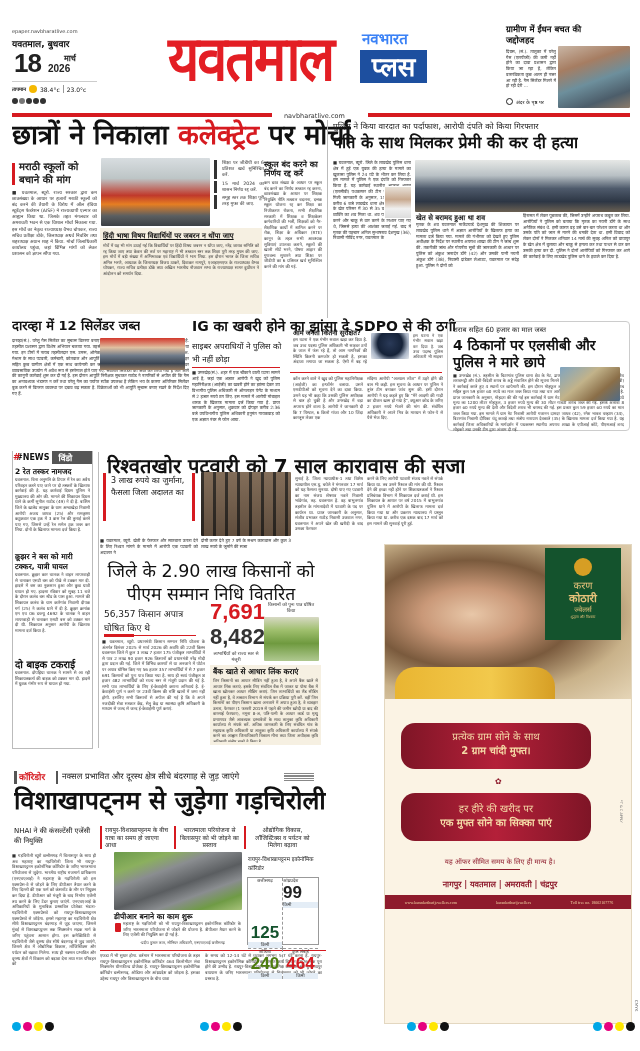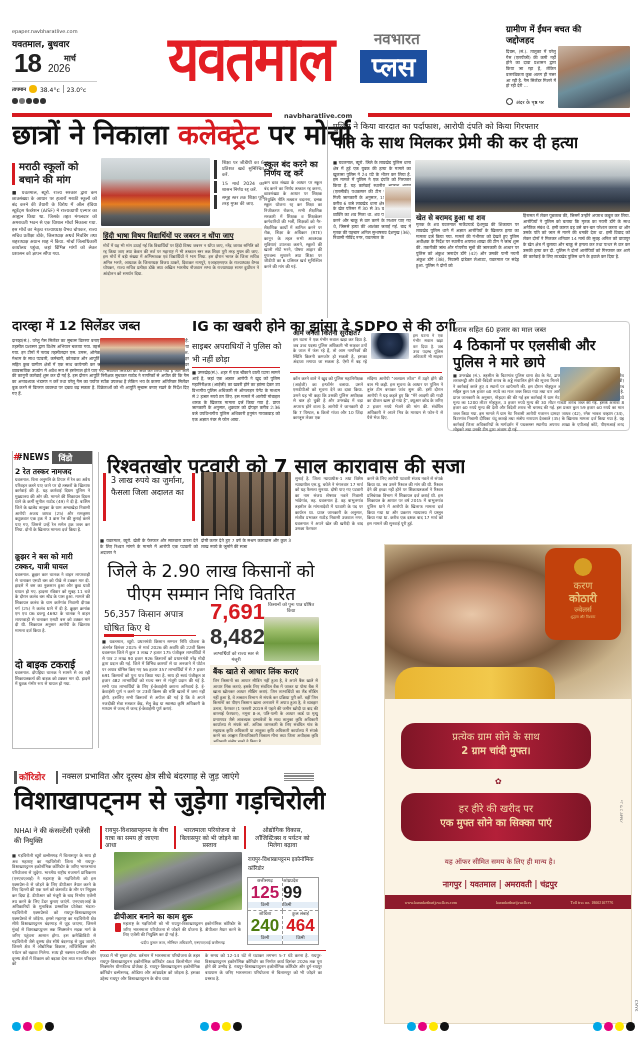--- a/index.html
+++ b/index.html
@@ -16,56 +16,56 @@
   .cmyk span{width:9px;height:9px;border-radius:50%;display:inline-block}
 </style>
 </head>
 <body>
 
 <div class="abs" style="left:0;top:0;width:640px;height:112px;">
   <div class="abs" style="left:12px;top:28px;font-size:5px;color:#444;">epaper.navbharatlive.com</div>
   <div class="abs" style="left:12px;top:37px;font-size:9px;font-weight:bold;color:#111;">यवतमाल, बुधवार</div>
   <div class="abs" style="left:14px;top:48px;font-size:26px;font-weight:bold;color:#222;letter-spacing:-1px;font-family:'Liberation Sans',sans-serif;">18</div>
   <div class="abs" style="left:64px;top:52px;font-size:8px;font-weight:bold;color:#222;">मार्च</div>
-  <div class="abs" style="left:48px;top:63px;font-size:10px;font-weight:normal;color:#222;font-family:'Liberation Sans',sans-serif;">2026</div>
+  <div class="abs" style="left:48px;top:63px;font-size:10px;font-weight:bold;color:#222;font-family:'Liberation Sans',sans-serif;">2026</div>
   <div class="abs" style="left:12px;top:81px;width:85px;height:1px;background:#ccc;"></div>
   <div class="abs" style="left:12px;top:85px;display:flex;align-items:center;gap:3px;font-size:5px;">
     <span style="font-weight:bold;">तापमान</span>
     <span style="width:8px;height:8px;border-radius:50%;background:#f5b800;display:inline-block;"></span>
     <span style="font-size:6px;">38.4°c</span>
     <span style="width:1px;height:8px;background:#999;display:inline-block;"></span>
     <span style="font-size:6px;">23.0°c</span>
   </div>
   <div class="abs" style="left:12px;top:98px;display:flex;gap:1px;">
     <span style="width:6px;height:6px;border-radius:50%;background:#333;display:inline-block;"></span>
     <span style="width:6px;height:6px;border-radius:50%;background:#777;display:inline-block;"></span>
     <span style="width:6px;height:6px;border-radius:50%;background:#333;display:inline-block;"></span>
     <span style="width:6px;height:6px;border-radius:50%;background:#333;display:inline-block;"></span>
     <span style="width:6px;height:6px;border-radius:50%;background:#333;display:inline-block;"></span>
   </div>
 
   <div class="abs" style="left:168px;top:18px;font-size:54px;font-weight:bold;color:#e31e24;letter-spacing:-2px;line-height:72px;font-family:'DejaVu Sans',sans-serif;transform:scaleY(1.15);transform-origin:top left;">यवतमाल</div>
-  <div class="abs" style="left:362px;top:28px;font-size:15px;font-weight:bold;color:#737373;margin-left:12px;">नवभारत</div>
+  <div class="abs" style="left:362px;top:28px;font-size:15px;font-weight:bold;color:#3b82f6;">नवभारत</div>
   <div class="abs" style="left:360px;top:50px;width:67px;height:33px;background:#1d4f9f;display:flex;align-items:center;justify-content:center;">
     <span style="color:#fff;font-size:26px;font-weight:bold;line-height:30px;">प्लस</span>
   </div>
 
   <div class="abs" style="left:506px;top:24px;width:128px;height:84px;">
     <div style="font-size:8.5px;font-weight:bold;line-height:11px;width:90px;">ग्रामीण में ईंधन बचत की जद्दोजहद</div>
     <div class="txt" style="position:absolute;left:0;top:25px;width:50px;height:46px;font-size:4.3px;line-height:5.7px;">दिग्रस, (सं.). तालुका में घरेलू गैस (एलपीजी) की कमी नहीं होने का दावा प्रशासन द्वारा किया जा रहा है, लेकिन वास्तविकता कुछ अलग ही नजर आ रही है. गैस सिलेंडर मिलने में हो रही देरी ...</div>
     <div class="photo" style="position:absolute;left:52px;top:22px;width:72px;height:62px;background:linear-gradient(160deg,#c9b6a5 0%,#a67d62 30%,#6d8f9c 55%,#4c5d6a 80%,#8b7b6a 100%);"></div>
     <div style="position:absolute;left:0;top:74px;display:flex;align-items:center;gap:3px;font-size:5px;">
       <span style="width:7px;height:7px;border-radius:50%;border:1px solid #222;display:inline-block;"></span>
       <span>अंदर के पृष्ठ पर</span>
     </div>
   </div>
 </div>
 
 <div class="abs rule" style="left:12px;top:113px;width:260px;height:4px;"></div>
-<div class="abs" style="left:284px;top:112px;font-size:6.5px;font-weight:bold;color:#333;">navbharatlive.com</div>
+<div class="abs" style="left:284px;top:112px;font-size:6.5px;font-weight:normal;color:#333;">navbharatlive.com</div>
 <div class="abs rule" style="left:368px;top:113px;width:262px;height:4px;"></div>
 
 <div class="abs hd" style="left:12px;top:118px;font-size:27px;line-height:34px;">
   <span>छात्रों ने निकाला </span><span class="red">कलेक्ट्रेट</span><span> पर मोर्चा</span>
 </div>
 <div class="abs" style="left:12px;top:163px;width:3px;height:22px;background:#d61a20;"></div>
 <div class="abs" style="left:19px;top:160px;width:75px;font-size:10px;line-height:13px;font-weight:bold;color:#222;">मराठी स्कूलों को बचाने की मांग</div>
 <div class="abs txt" style="left:12px;top:190px;width:85px;height:120px;">■ यवतमाल, ब्यूरो. राज्य सरकार द्वारा कम छात्रसंख्या के आधार पर हजारों मराठी स्कूलों को बंद करने की तैयारी के विरोध में ऑल इंडिया स्टूडेंट्स फेडरेशन (AISF) ने राज्यव्यापी एल्गार का आह्वान किया था. जिसके तहत मंगलवार को अमरावती भवन से एक विशाल मोर्चा निकाला गया. इस मोर्चे का नेतृत्व राज्याध्यक्ष वैभव चोपकर, राज्य सचिव प्रतीक्षा डोके, जिलाध्यक्ष अथर्व निवडिंग तथा शहराध्यक्ष अयान शाह ने किया. मोर्चा जिलाधिकारी कार्यालय पहुंचा, जहां विभिन्न मांगों को लेकर प्रशासन को ज्ञापन सौंपा गया.</div>
 <div class="abs photo" style="left:101px;top:158px;width:109px;height:68px;background:linear-gradient(180deg,#d8dde0 0%,#bdc5c6 30%,#c0392b 55%,#e67e22 68%,#5b5f61 85%,#3b3f44 100%);"></div>
 <div class="abs" style="left:214px;top:160px;width:50px;">
@@ -153,21 +153,21 @@
 <div class="abs" style="left:210px;top:665px;width:111px;height:80px;background:#f6f0e2;padding:2px 3px;">
   <div style="font-size:7.5px;font-weight:bold;line-height:10px;color:#111;white-space:nowrap;overflow:hidden;">बैंक खाते से आधार लिंक कराएं</div>
   <div class="txt" style="height:64px;font-size:4.1px;line-height:5.5px;margin-top:1px;">जिन किसानों का आधार सीडिंग नहीं हुआ है, वे अपने बैंक खाते से आधार लिंक कराएं. इसके लिए संबंधित बैंक में जाकर या पोस्ट बैंक में खाता खोलकर आधार सीडिंग कराएं. जिन लाभार्थियों का लैंड सीडिंग नहीं हुआ है, वे तत्काल विभाग से संपर्क कर प्रक्रिया पूरी करें. वहीं जिन किसानों का पीएम किसान खाता अनजाने में अपात्र हुआ है, वे व्यवहार उतारा, फेरफार (1 फरवरी 2019 से पहले की जमीन खरेदी या बाद की वारसाई फेरफार), नमूना 8-अ, पति-पत्नी के आधार कार्ड या मृत्यु प्रमाणपत्र जैसे आवश्यक दस्तावेजों के साथ तालुका कृषि अधिकारी कार्यालय से संपर्क करें. अधिक जानकारी के लिए संबंधित गांव के सहायक कृषि अधिकारी या तालुका कृषि अधिकारी कार्यालय में संपर्क करने का आह्वान जिलाधिकारी विकास मीना तथा जिला अधीक्षक कृषि अधिकारी संतोष डाबरे ने किया है.</div>
 </div>
 
 <div class="abs vline" style="left:98px;top:452px;height:296px;"></div>
 
 <div class="abs" style="left:384px;top:544px;width:248px;height:480px;background:#fbf3e4;overflow:hidden;border:1px solid #e3d7c0;">
   <div style="position:absolute;left:0;top:0;width:248px;height:154px;background:radial-gradient(ellipse at 35% 45%,#e8c7a8 0%,#c99878 22%,#7a5a3d 45%,#c9b28a 70%,#e6d6b8 100%);"></div>
   <div style="position:absolute;left:10px;top:122px;width:160px;height:32px;background:linear-gradient(90deg,#e9b531 0%,#f2c94c 60%,#d69e24 100%);border-radius:20px 20px 0 0;"></div>
-  <div style="position:absolute;left:160px;top:3px;width:76px;height:92px;background:#c2410c;border-radius:11px;text-align:center;padding-top:10px;">
+  <div style="position:absolute;left:160px;top:3px;width:76px;height:92px;background:#14532d;border-radius:0;text-align:center;padding-top:10px;">
     <div style="width:18px;height:18px;margin:0 auto 4px;border-radius:50%;background:#d69e24;"></div>
     <div style="color:#e7c27a;font-size:10px;line-height:12px;">करण</div>
     <div style="color:#e7c27a;font-size:11px;line-height:13px;font-weight:bold;">कोठारी</div>
     <div style="color:#e7c27a;font-size:7px;line-height:10px;">ज्वेलर्स</div>
     <div style="color:#e7c27a;font-size:3.5px;line-height:5px;">शुद्धता और विश्वास</div>
   </div>
   <div style="position:absolute;left:16px;top:178px;width:190px;height:46px;background:linear-gradient(90deg,#7e1526 0%,#b42039 50%,#7e1526 100%);border-radius:14px;text-align:center;padding-top:7px;">
     <div style="color:#f4d9a6;font-size:10px;line-height:14px;">प्रत्येक ग्राम सोने के साथ</div>
     <div style="color:#f4d9a6;font-size:10px;line-height:14px;font-weight:bold;">2 ग्राम चांदी मुफ्त।</div>
   </div>
@@ -206,21 +206,21 @@
 <div class="abs txt" style="left:123px;top:921px;width:118px;height:17px;font-size:4.1px;line-height:5.5px;">महाराष्ट्र के गड़चिरोली को भी रायपुर-विशाखापट्टनम इकोनॉमिक कॉरिडोर के जरिए भारतमाला परियोजना से जोड़ने की योजना है. डीपीआर तैयार करने के लिए एजेंसी की नियुक्ति कर दी गई है.</div>
 <div class="abs" style="left:140px;top:940px;width:100px;font-size:3.8px;color:#333;white-space:nowrap;overflow:hidden;">-प्रदीप कुमार लाल, सीनियर अधिकारी, एनएचएआई छत्तीसगढ़</div>
 <div class="abs" style="left:100px;top:950px;width:226px;height:1px;background:#d61a20;"></div>
 <div class="abs txt" style="left:100px;top:953px;width:100px;height:64px;font-size:4.2px;line-height:5.7px;">एफडा में भी सुधार होगा. वर्तमान में भारतमाला परियोजना के तहत रायपुर-विशाखापट्टनम इकोनॉमिक कॉरिडोर 464 किलोमीटर लंबा सिक्सलेन ग्रीनफील्ड प्रोजेक्ट है. रायपुर-विशाखापट्टनम इकोनॉमिक कॉरिडोर छत्तीसगढ़, ओडिशा और आंध्रप्रदेश को जोड़ता है. इसका उद्देश्य रायपुर और विशाखापट्टनम के बीच यात्रा</div>
 <div class="abs txt" style="left:205px;top:953px;width:117px;height:64px;font-size:4.2px;line-height:5.7px;">के समय को 12-14 घंटे से घटाकर लगभग 5-7 घंटे करना है. रायपुर-विशाखापट्टनम इकोनॉमिक कॉरिडोर का निर्माण कार्य दिसंबर 2026 तक पूरा होने की उम्मीद है. रायपुर-विशाखापट्टनम इकोनॉमिक कॉरिडोर और दुर्ग-रायपुर बायपास के जरिए भारतमाला परियोजना से बिलासपुर को भी जोड़ने का प्रस्ताव है.</div>
 
 <div class="abs" style="left:248px;top:855px;width:70px;font-size:5.5px;line-height:9px;color:#222;">रायपुर-विशाखापट्टनम इकोनॉमिक कॉरिडोर</div>
 <div class="abs" style="left:247px;top:877px;width:72px;height:68px;border:1px solid #999;display:grid;grid-template-columns:1fr 1fr;grid-template-rows:1fr 1fr;">
   <div style="text-align:center;border-right:1px dashed #999;border-bottom:1px dashed #999;">
     <div style="font-size:4.5px;line-height:6px;color:#333;">छत्तीसगढ़</div>
-    <div style="font-size:17px;line-height:18px;font-weight:bold;color:#be185d;font-family:'Liberation Sans',sans-serif;">125</div>
+    <div style="font-size:17px;line-height:18px;font-weight:bold;color:#14532d;font-family:'Liberation Sans',sans-serif;margin-top:40px;">125</div>
     <div style="font-size:4.5px;line-height:6px;background:#e4edf6;color:#333;">किमी</div>
   </div>
   <div style="text-align:left;border-bottom:1px dashed #999;">
     <div style="font-size:4.5px;line-height:6px;color:#333;">आंध्रप्रदेश</div>
     <div style="font-size:17px;line-height:18px;font-weight:bold;color:#222;font-family:'Liberation Sans',sans-serif;">99</div>
     <div style="font-size:4.5px;line-height:6px;background:#e4edf6;color:#333;">किमी</div>
   </div>
   <div style="text-align:center;border-right:1px dashed #999;">
     <div style="font-size:4.5px;line-height:6px;color:#333;">ओडिशा</div>
     <div style="font-size:17px;line-height:18px;font-weight:bold;color:#4d7c0f;font-family:'Liberation Sans',sans-serif;">240</div>

